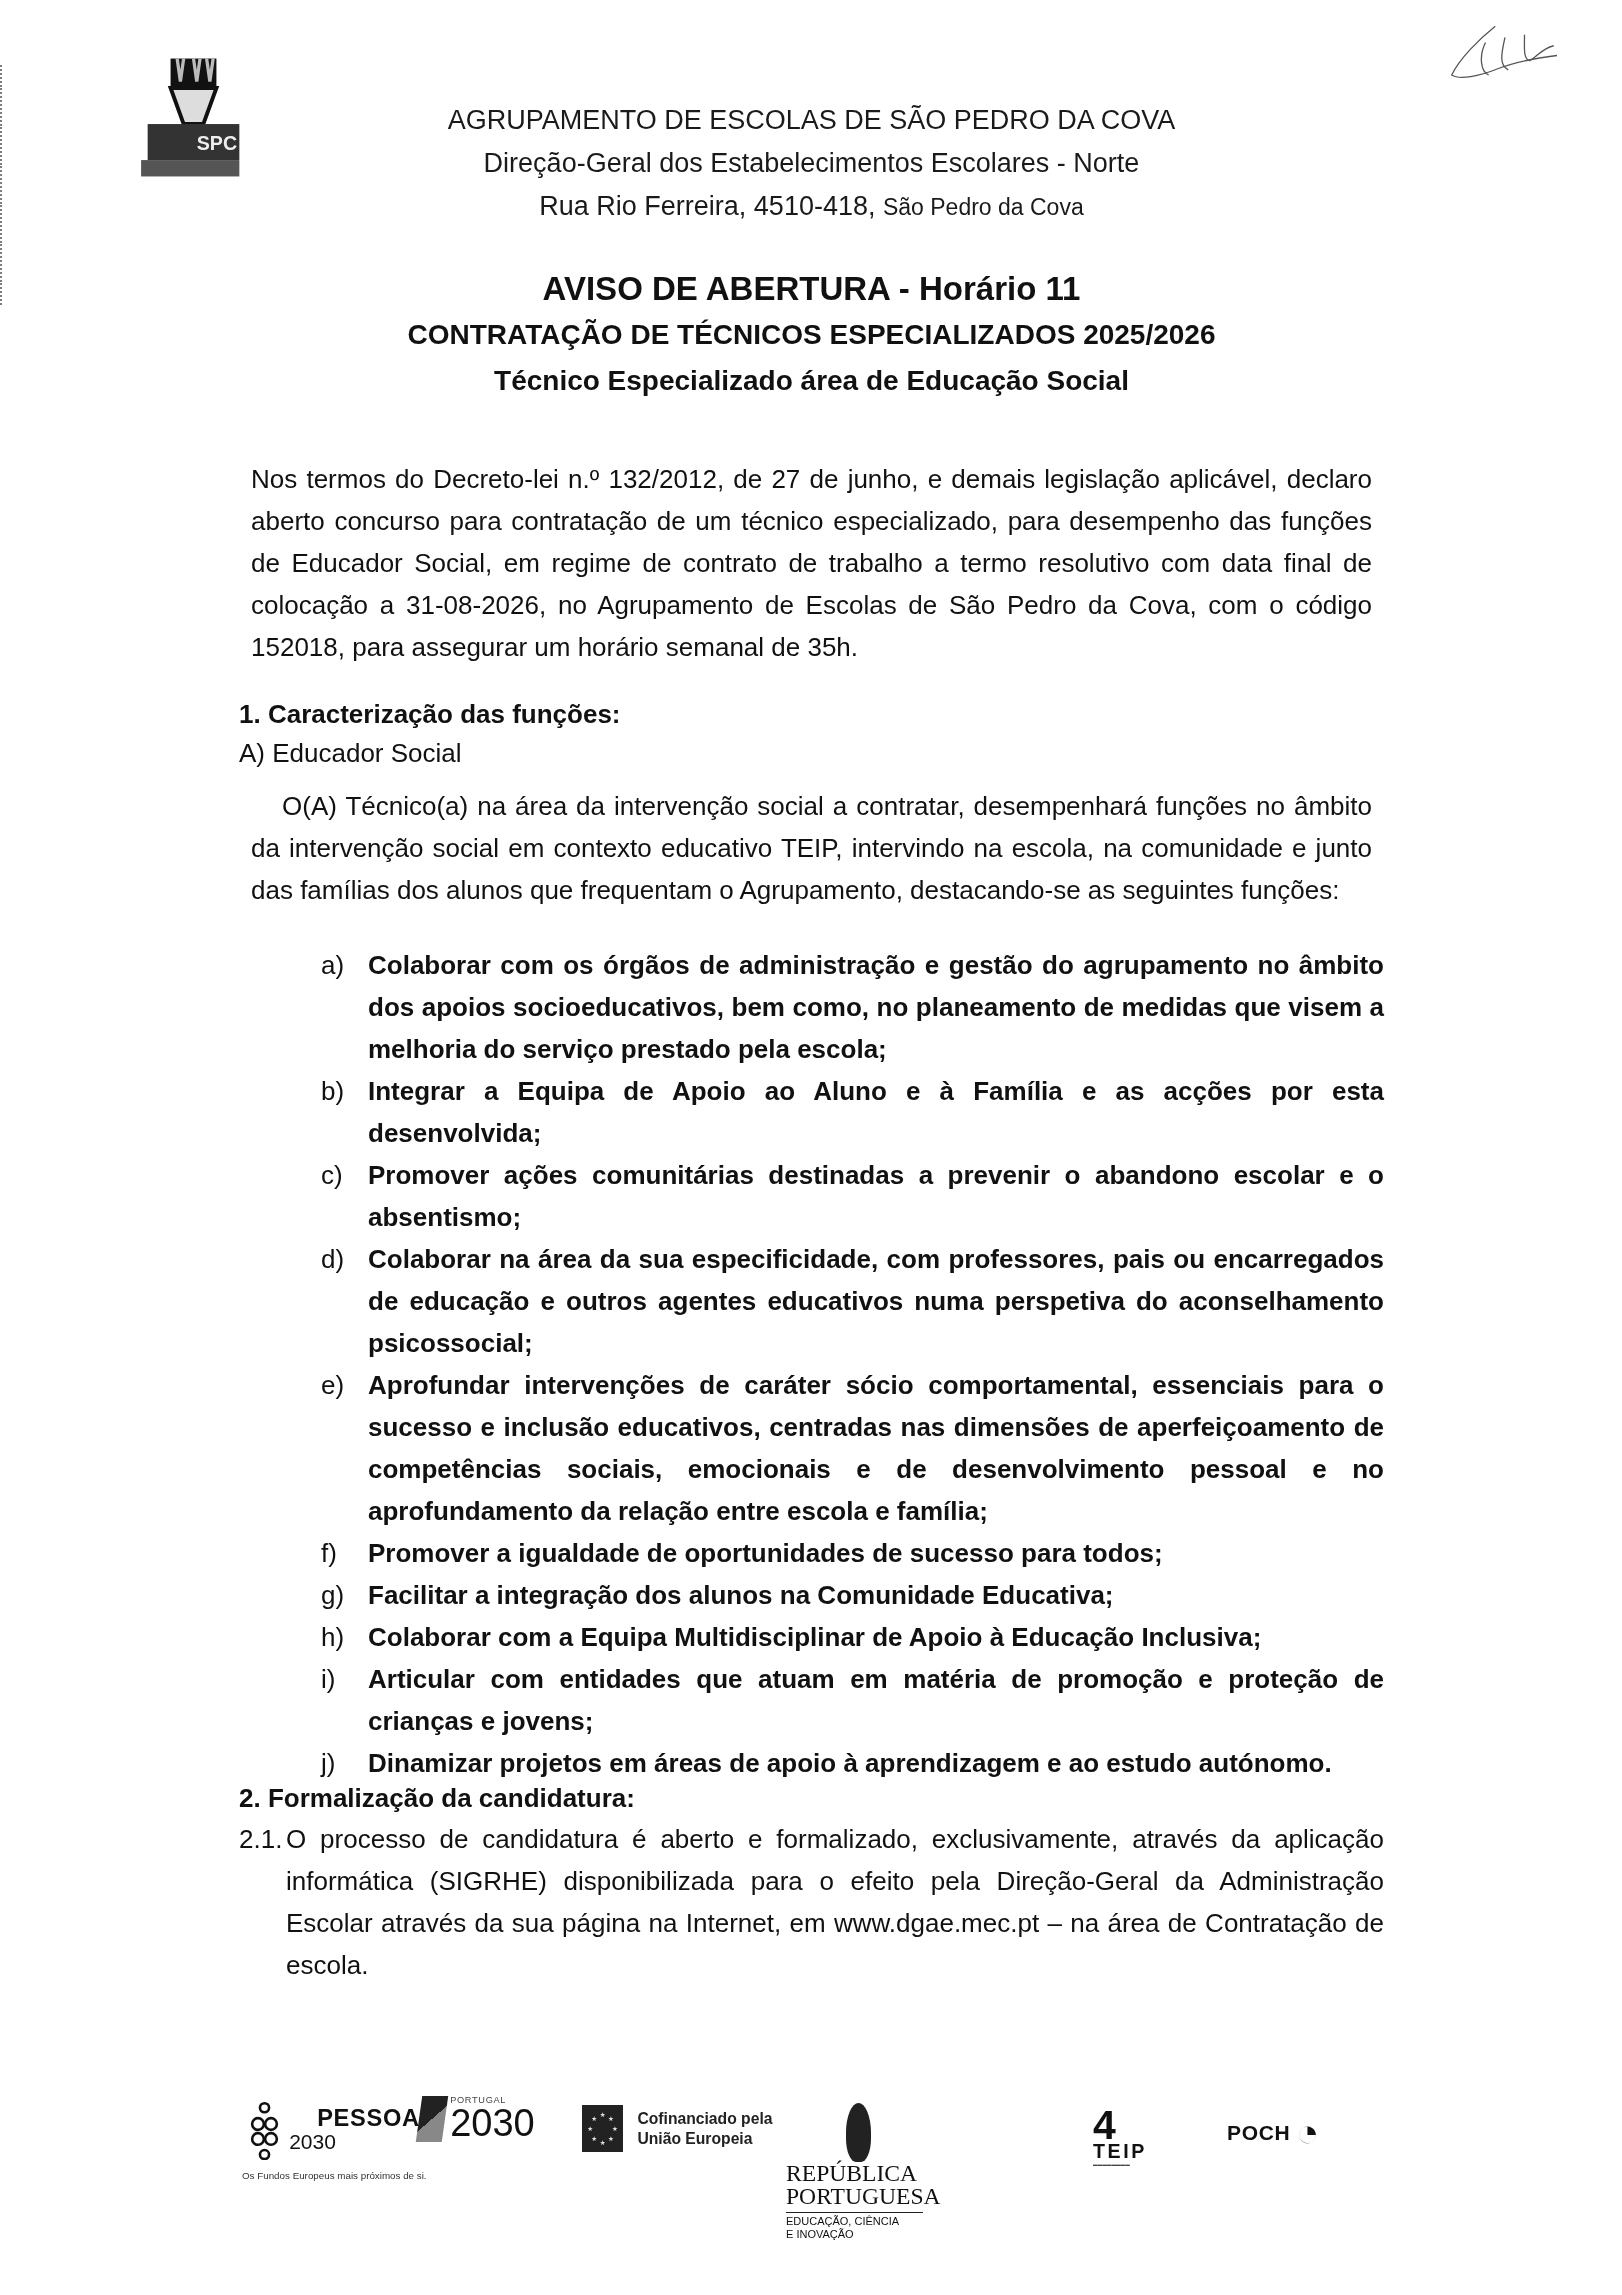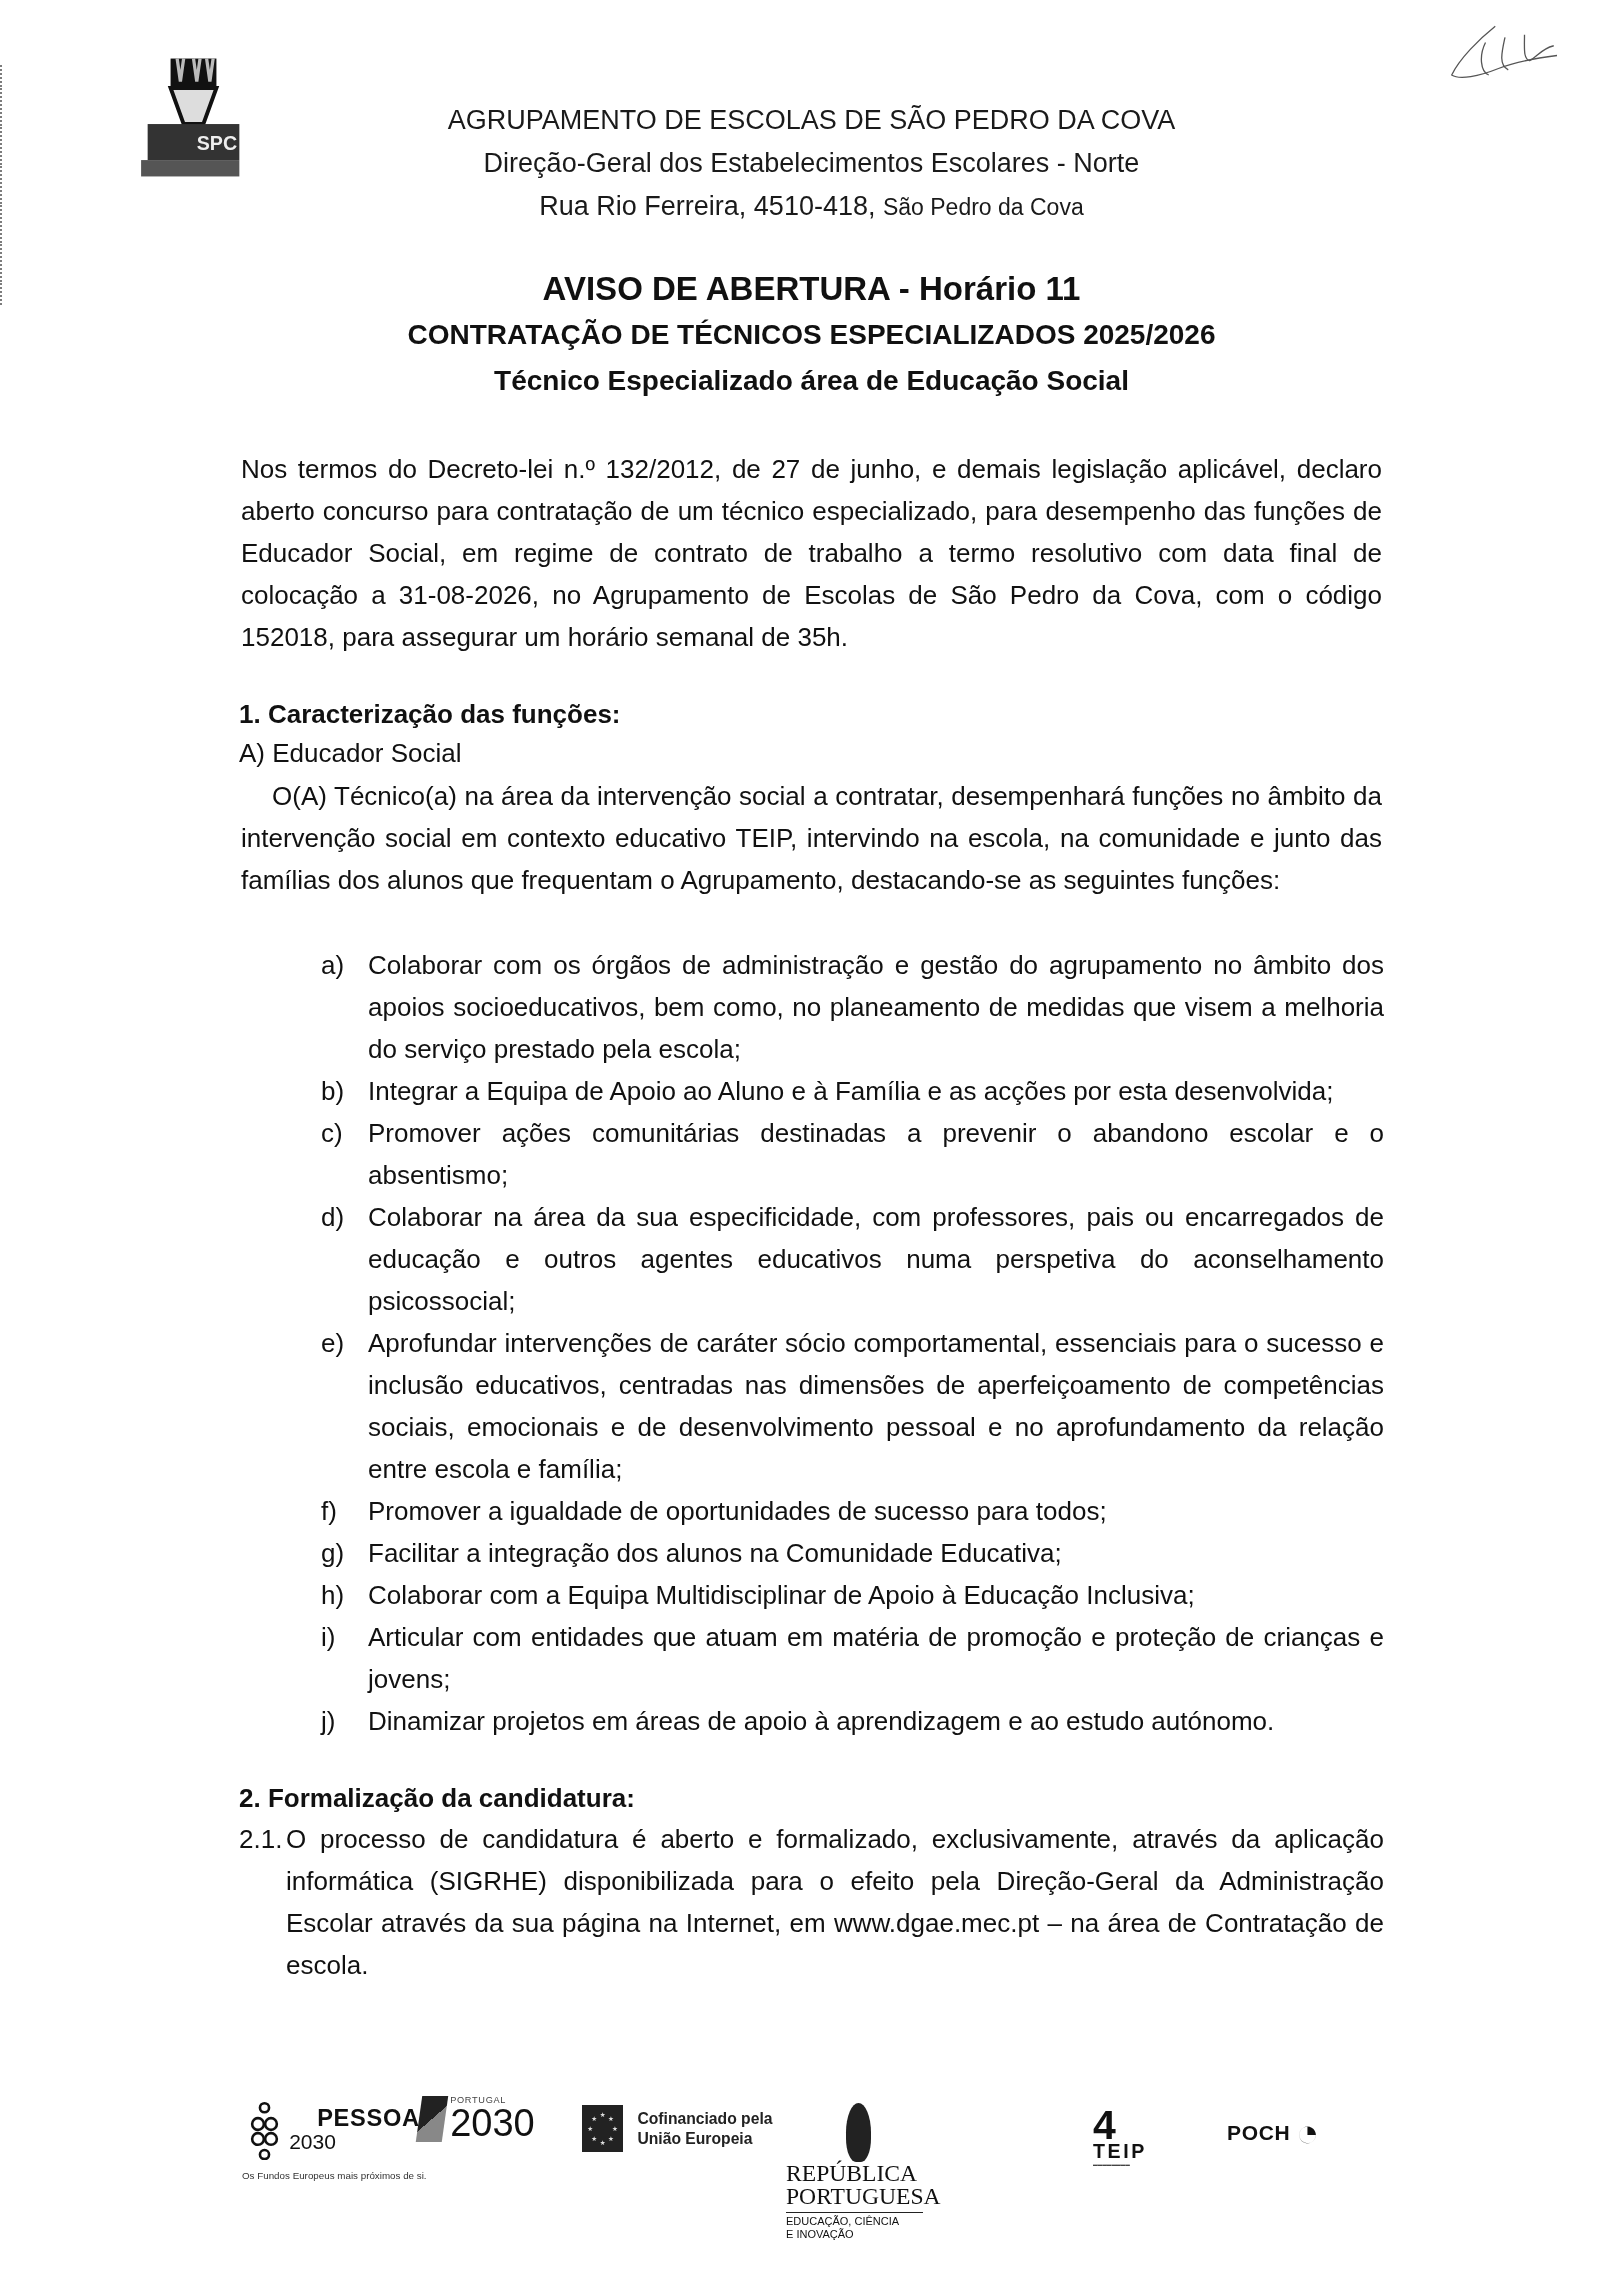--- a/index.html
+++ b/index.html
@@ -15,31 +15,31 @@
   .hdr { position:absolute; left:0; width:1623px; text-align:center; top:99px; }
   .hdr div { font-size:27px; line-height:43px; color:#1a1a1a; }
   .hdr .addr-small { font-size:23px; }
 
   .titles { position:absolute; left:0; width:1623px; text-align:center; top:265px; }
   .titles .t1 { font-size:33px; font-weight:bold; line-height:47px; }
   .titles .t2 { font-size:28px; font-weight:bold; line-height:46px; }
   .titles .t3 { font-size:28px; font-weight:bold; line-height:46px; }
 
   .body { position:absolute; left:239px; width:1145px; }
-  .p { font-size:26px; line-height:42px; text-align:justify; text-align-last:left; margin:2px; }
+  .p { font-size:26px; line-height:42px; text-align:justify; text-align-last:left; margin:12px; }
   .intro { top:446px; }
   .sec1 { top:695px; }
   .h { font-size:26px; font-weight:bold; line-height:39px; margin:0; }
   .sub { font-size:26px; line-height:39px; margin:0; }
   .indent { text-indent:31px; }
 
   .list { position:absolute; left:321px; width:1063px; top:944px; margin:0; padding:0; list-style:none; }
   .list li { display:flex; font-size:26px; line-height:42px; }
   .list .mk { width:47px; flex:none; }
-  .list .tx { flex:1; text-align:justify; text-align-last:left; }
+  .list .tx { flex:1; text-align:justify; text-align-last:left;font-weight:bold; }
 
   .sec2 { top:1779px; }
   .sub2 { display:flex; font-size:26px; line-height:42px; }
   .sub2 .mk { width:47px; flex:none; }
   .sub2 .tx { flex:1; text-align:justify; text-align-last:left; }
 
   .footer { position:absolute; top:2091px; left:0; width:1623px; height:131px; }
   .f-item { position:absolute; display:flex; align-items:center; }
   .pessoas { left:245px; top:9.8px; }
   .pessoas .sym { width:39px; height:59px; margin-right:5.2px; }

